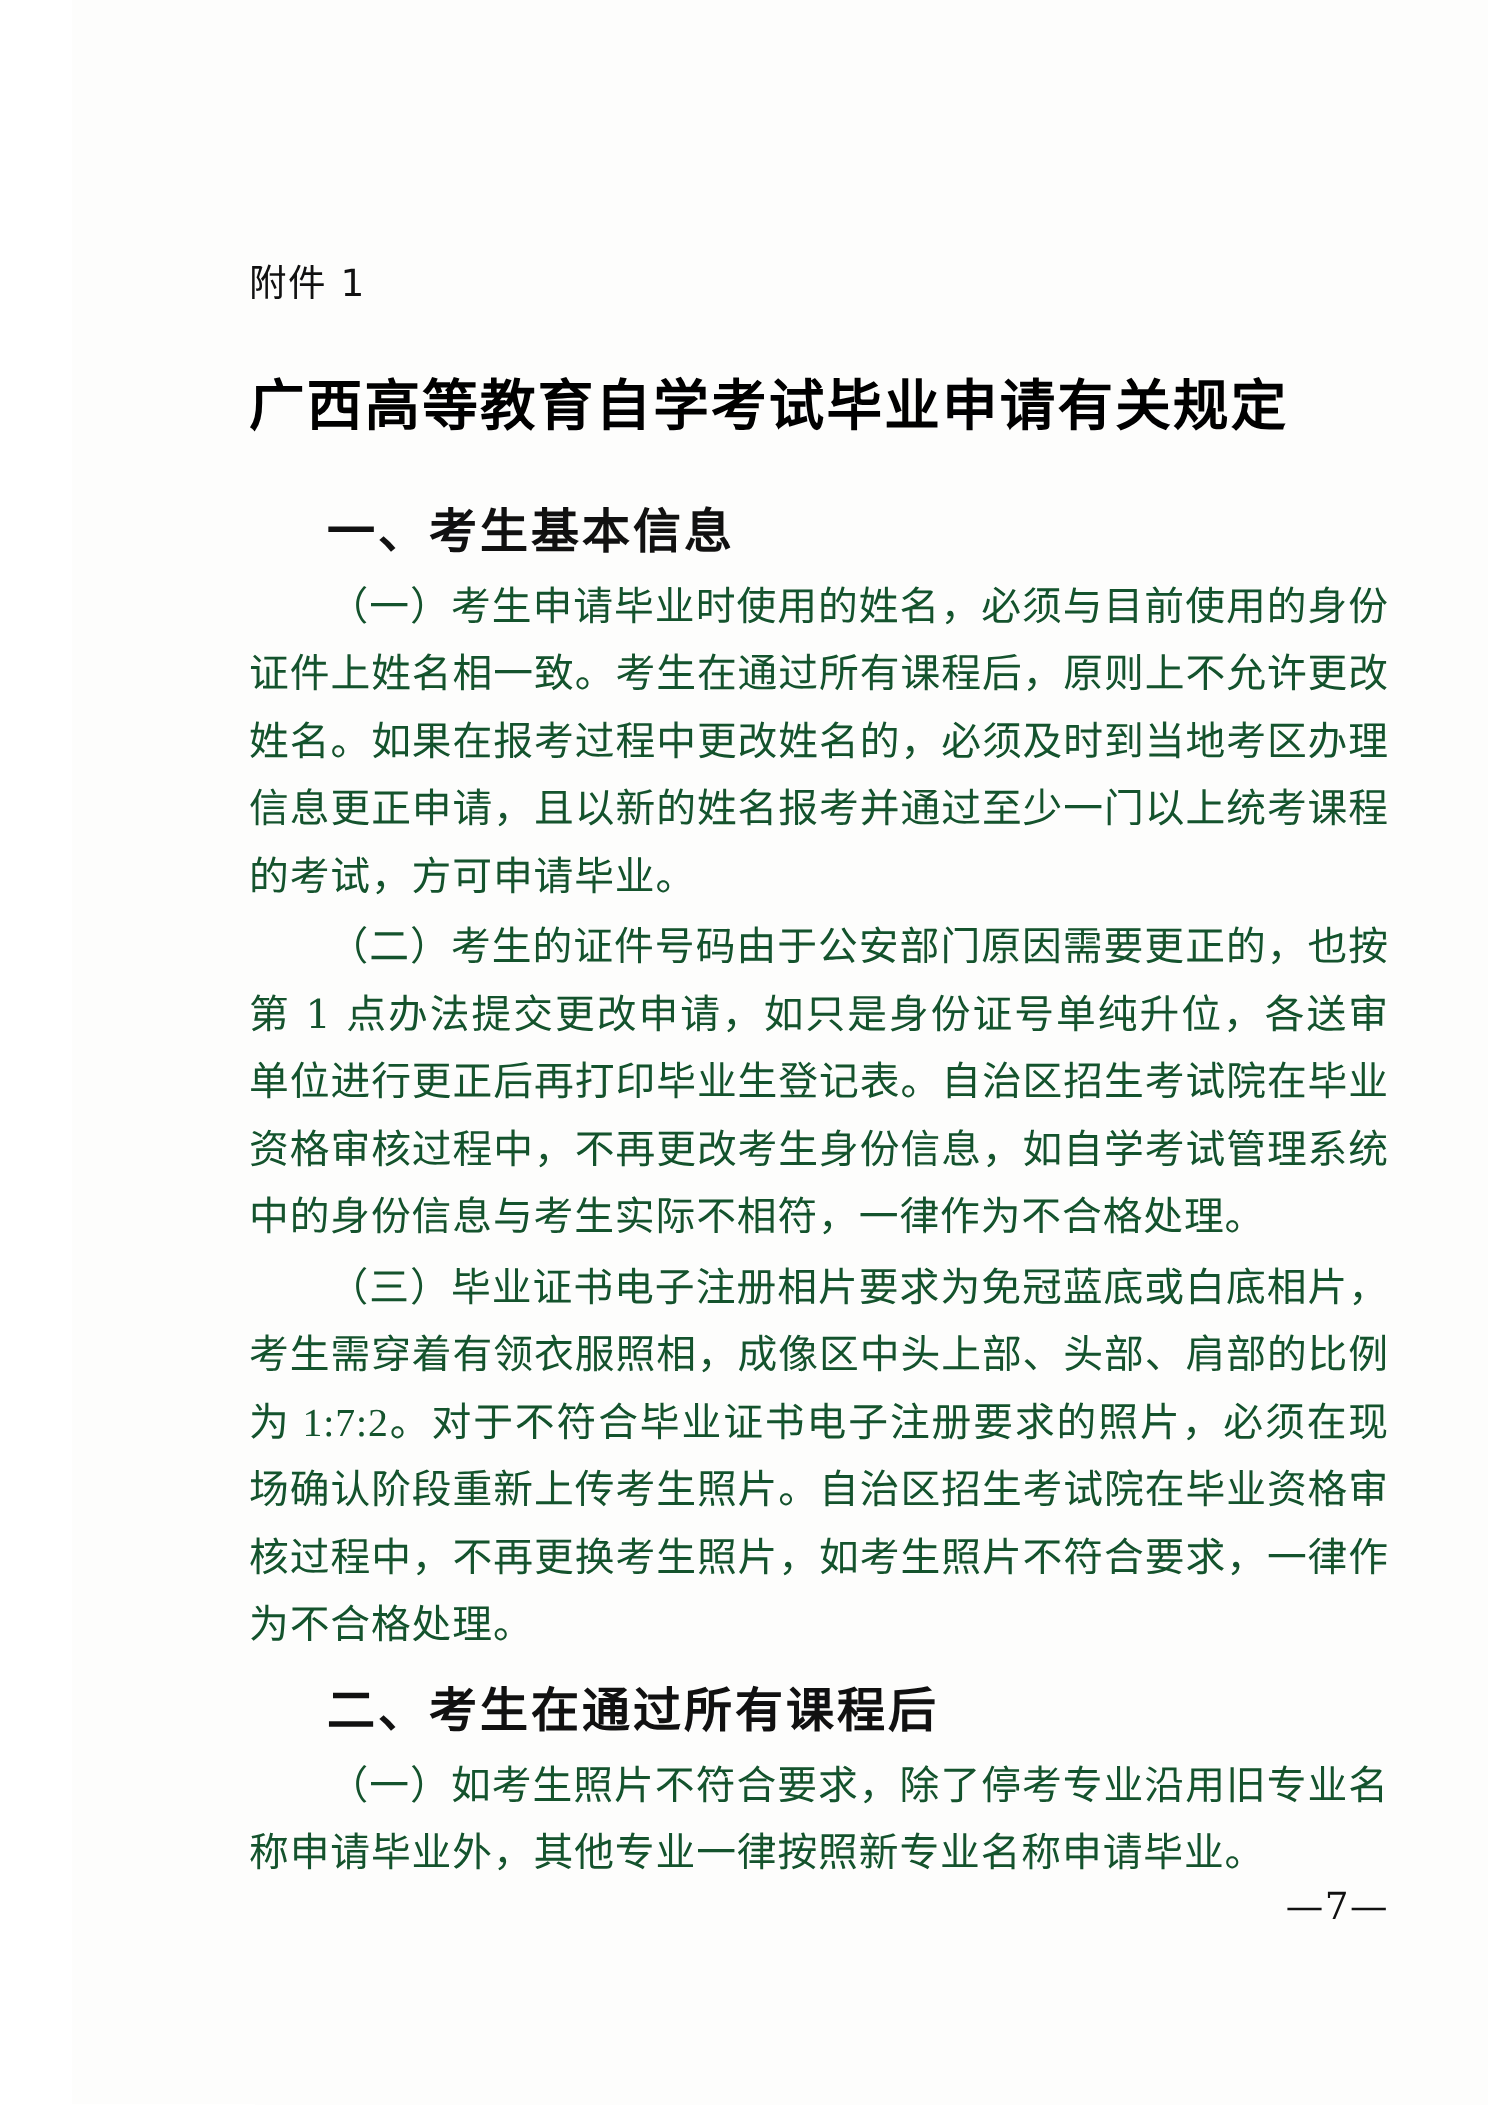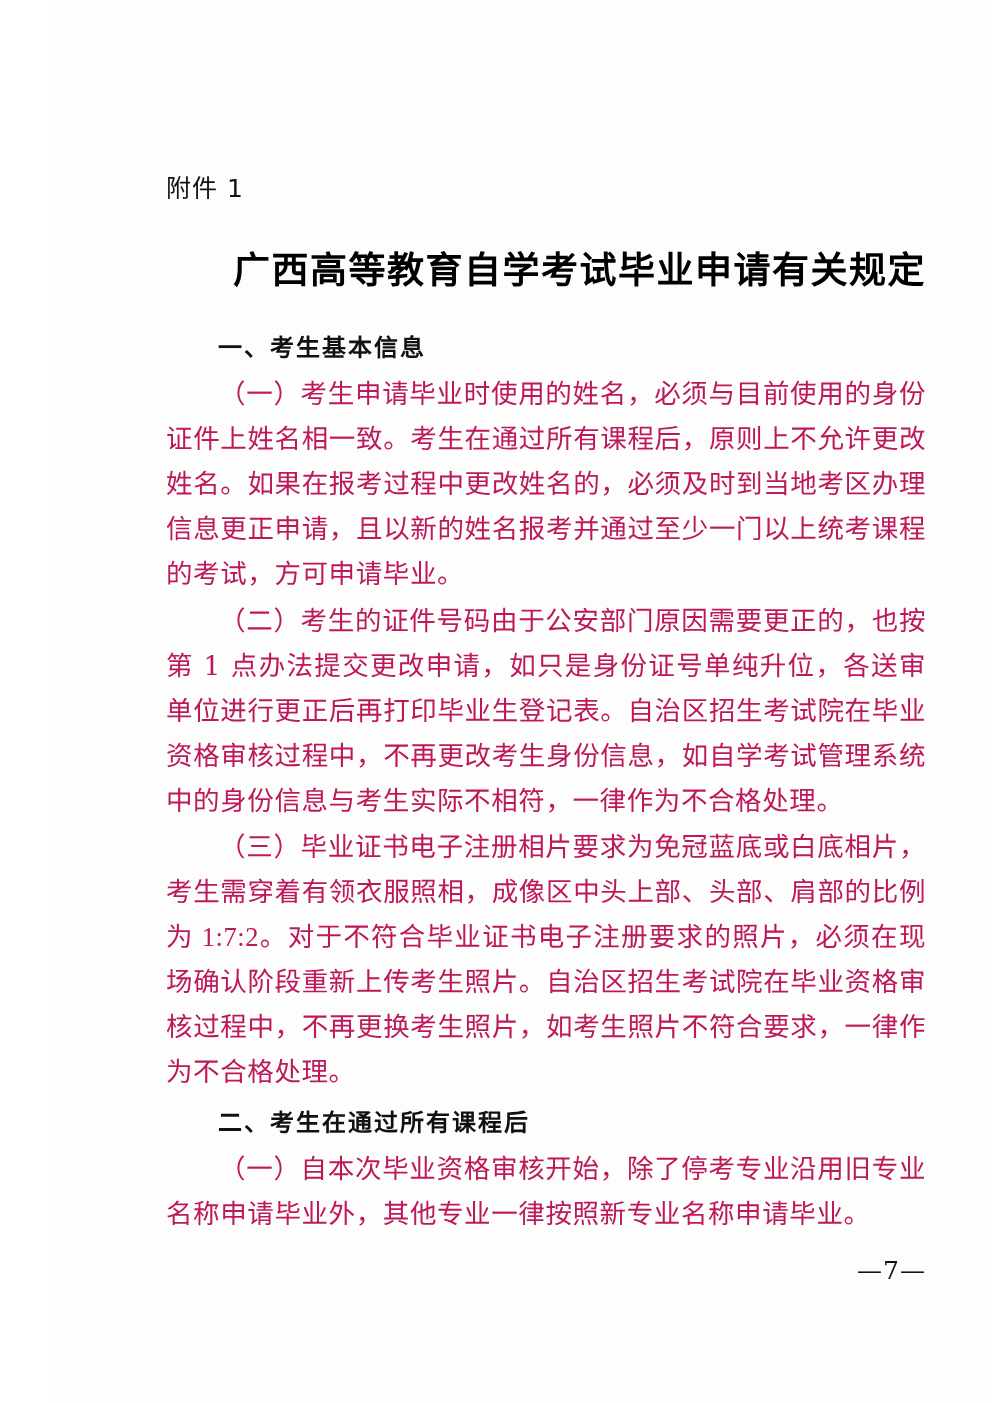--- a/index.html
+++ b/index.html
@@ -37,42 +37,42 @@
     letter-spacing: 1px;
     color: #111;
     margin: 0 0 36px 0;
     font-weight: 400;
   }
   .doc-title {
     font-family: "DejaVu Serif", "Liberation Serif", serif;
     font-weight: 700;
     font-size: 37px;
     letter-spacing: 1.5px;
-    text-align: right;
+    text-align: left;
     color: #000;
     margin: 0 0 34px 0;
     white-space: nowrap;
   }
   .section-heading {
     font-family: "DejaVu Sans", "Liberation Sans", sans-serif;
     font-weight: 700;
-    font-size: 24px;
+    font-size: 32px;
     letter-spacing: 2px;
     color: #111;
     margin: 0 0 8px 0;
     text-indent: 52px;
   }
   .para {
     font-family: "DejaVu Serif", "Liberation Serif", serif;
     font-size: 26.5px;
     line-height: 45px;
     letter-spacing: 0.6px;
     text-align: justify;
     text-justify: inter-ideograph;
-    color: #be185d;
+    color: #14532d;
     margin: 0 0 2px 0;
     text-indent: 53px;
   }
   .para.last-in-section {
     margin-bottom: 8px;
     font-family: Liberation Serif, serif;
   }
   .page-number {
     position: absolute;
     right: 114px;
@@ -96,18 +96,18 @@
     <h2 class="section-heading">一、考生基本信息</h2>
 
     <p class="para">（一）考生申请毕业时使用的姓名，必须与目前使用的身份证件上姓名相一致。考生在通过所有课程后，原则上不允许更改姓名。如果在报考过程中更改姓名的，必须及时到当地考区办理信息更正申请，且以新的姓名报考并通过至少一门以上统考课程的考试，方可申请毕业。</p>
 
     <p class="para">（二）考生的证件号码由于公安部门原因需要更正的，也按第 1 点办法提交更改申请，如只是身份证号单纯升位，各送审单位进行更正后再打印毕业生登记表。自治区招生考试院在毕业资格审核过程中，不再更改考生身份信息，如自学考试管理系统中的身份信息与考生实际不相符，一律作为不合格处理。</p>
 
     <p class="para last-in-section">（三）毕业证书电子注册相片要求为免冠蓝底或白底相片，考生需穿着有领衣服照相，成像区中头上部、头部、肩部的比例为 1:7:2。对于不符合毕业证书电子注册要求的照片，必须在现场确认阶段重新上传考生照片。自治区招生考试院在毕业资格审核过程中，不再更换考生照片，如考生照片不符合要求，一律作为不合格处理。</p>
 
     <h2 class="section-heading">二、考生在通过所有课程后</h2>
 
-    <p class="para">（一）自本次毕业资格审核开始，除了停考专业沿用旧专业名称申请毕业外，其他专业一律按照新专业名称申请毕业。</p>
+    <p class="para">（一）如考生照片不符合要求，除了停考专业沿用旧专业名称申请毕业外，其他专业一律按照新专业名称申请毕业。</p>
 
   </div>
 
   <div class="page-number">—7—</div>
 </div>
 
 </body></html>

